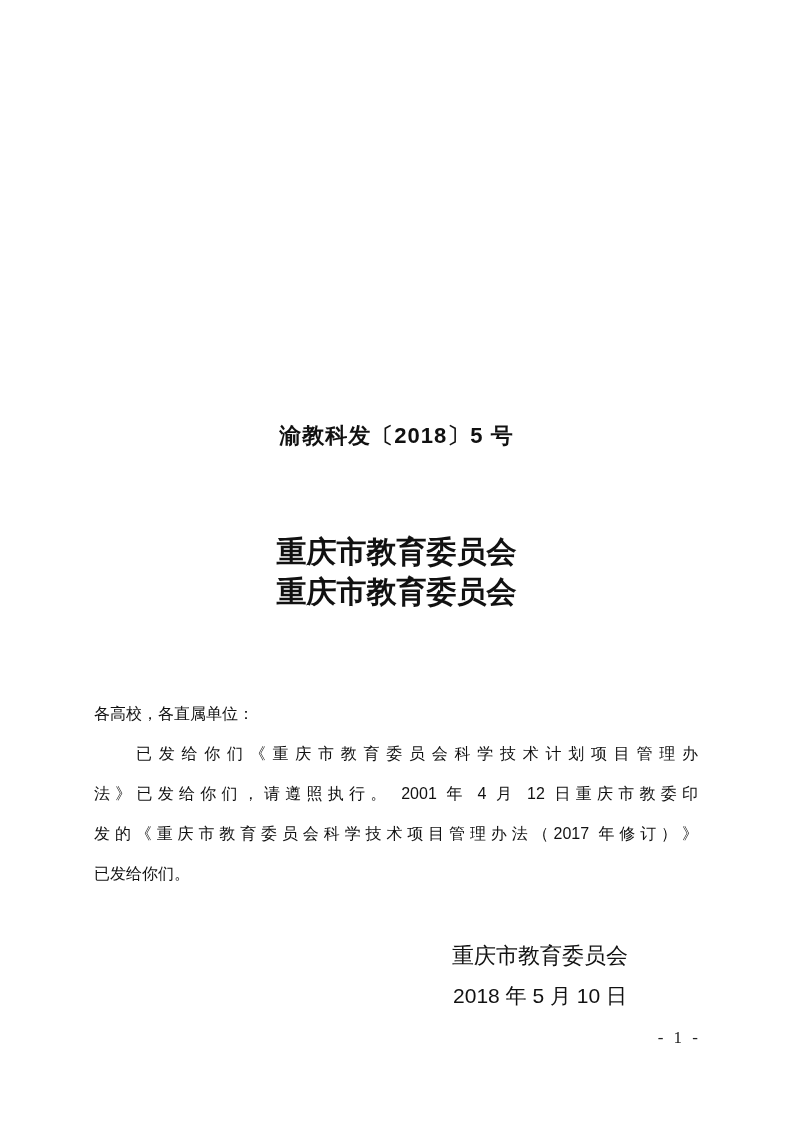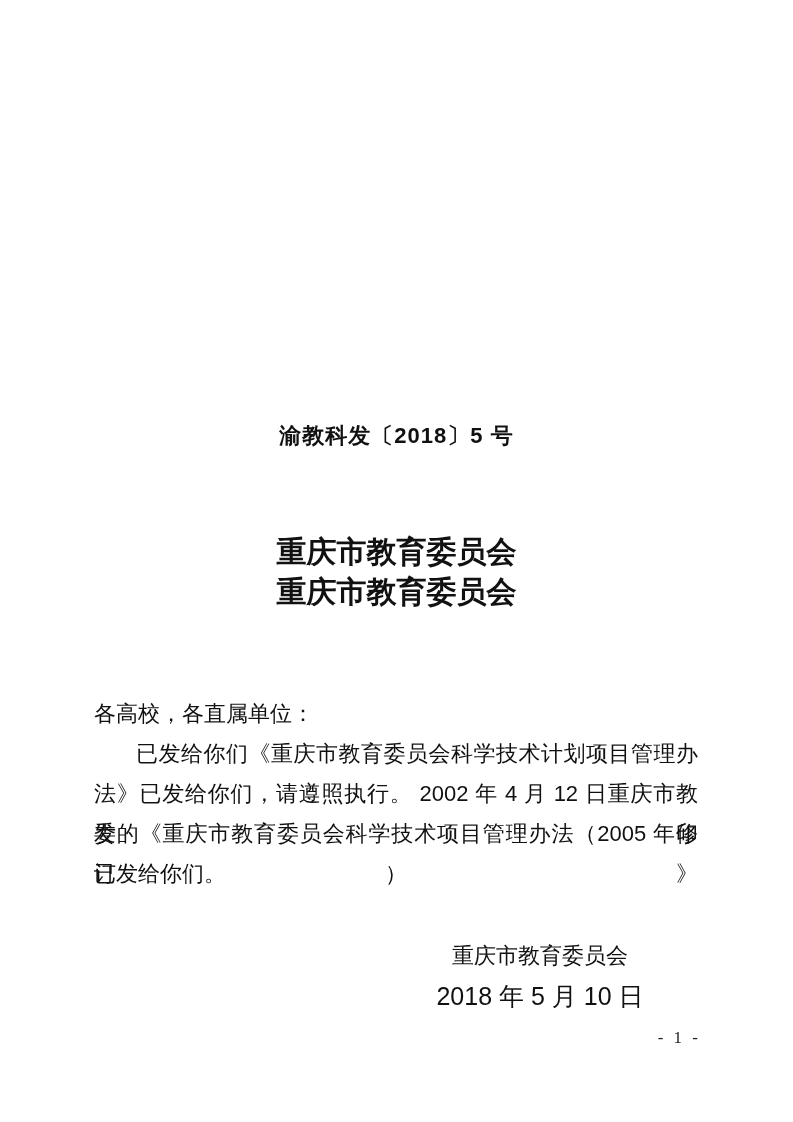--- a/index.html
+++ b/index.html
@@ -36,21 +36,21 @@
     text-align: center;
     font-size: 30px;
     font-weight: 700;
     line-height: 40px;
   }
   .body-block {
     position: absolute;
     top: 694px;
     left: 94px;
     width: 604px;
-    font-size: 22px;
+    font-size: 16px;
     line-height: 40px;
   }
   .body-line {
     height: 40px;
     white-space: pre;
   }
   .body-line.justify {
     white-space: normal;
     text-align: justify;
     text-align-last: justify;
@@ -61,21 +61,21 @@
   .signature-block {
     position: absolute;
     top: 936px;
     left: 392px;
     width: 296px;
     text-align: center;
     font-size: 22px;
     line-height: 40px;
   }
   .signature-date {
-    font-size: 25px;
+    font-size: 21px;
   }
   .page-number {
     position: absolute;
     top: 1028px;
     right: 92px;
     font-family: "Liberation Serif", serif;
     font-size: 17px;
     letter-spacing: 3px;
     color: #222222;
   }
@@ -88,22 +88,22 @@
   <div class="doc-number">渝教科发〔2018〕5 号</div>
 
   <div class="title-block">
     <div class="title-line">重庆市教育委员会</div>
     <div class="title-line">重庆市教育委员会</div>
   </div>
 
   <div class="body-block">
     <div class="body-line">各高校，各直属单位：</div>
     <div class="body-line justify indent">已发给你们《重庆市教育委员会科学技术计划项目管理办</div>
-    <div class="body-line justify">法》已发给你们，请遵照执行。 2002 年 4 月 12 日重庆市教委印</div>
-    <div class="body-line justify">发的《重庆市教育委员会科学技术项目管理办法（2005 年修订）》</div>
+    <div class="body-line justify">法》已发给你们，请遵照执行。 2001 年 4 月 12 日重庆市教委印</div>
+    <div class="body-line justify">发的《重庆市教育委员会科学技术项目管理办法（2017 年修订）》</div>
     <div class="body-line">已发给你们。</div>
   </div>
 
   <div class="signature-block">
     <div class="signature-name">重庆市教育委员会</div>
     <div class="signature-date">2018 年 5 月 10 日</div>
   </div>
 
   <div class="page-number">- 1 -</div>
 

